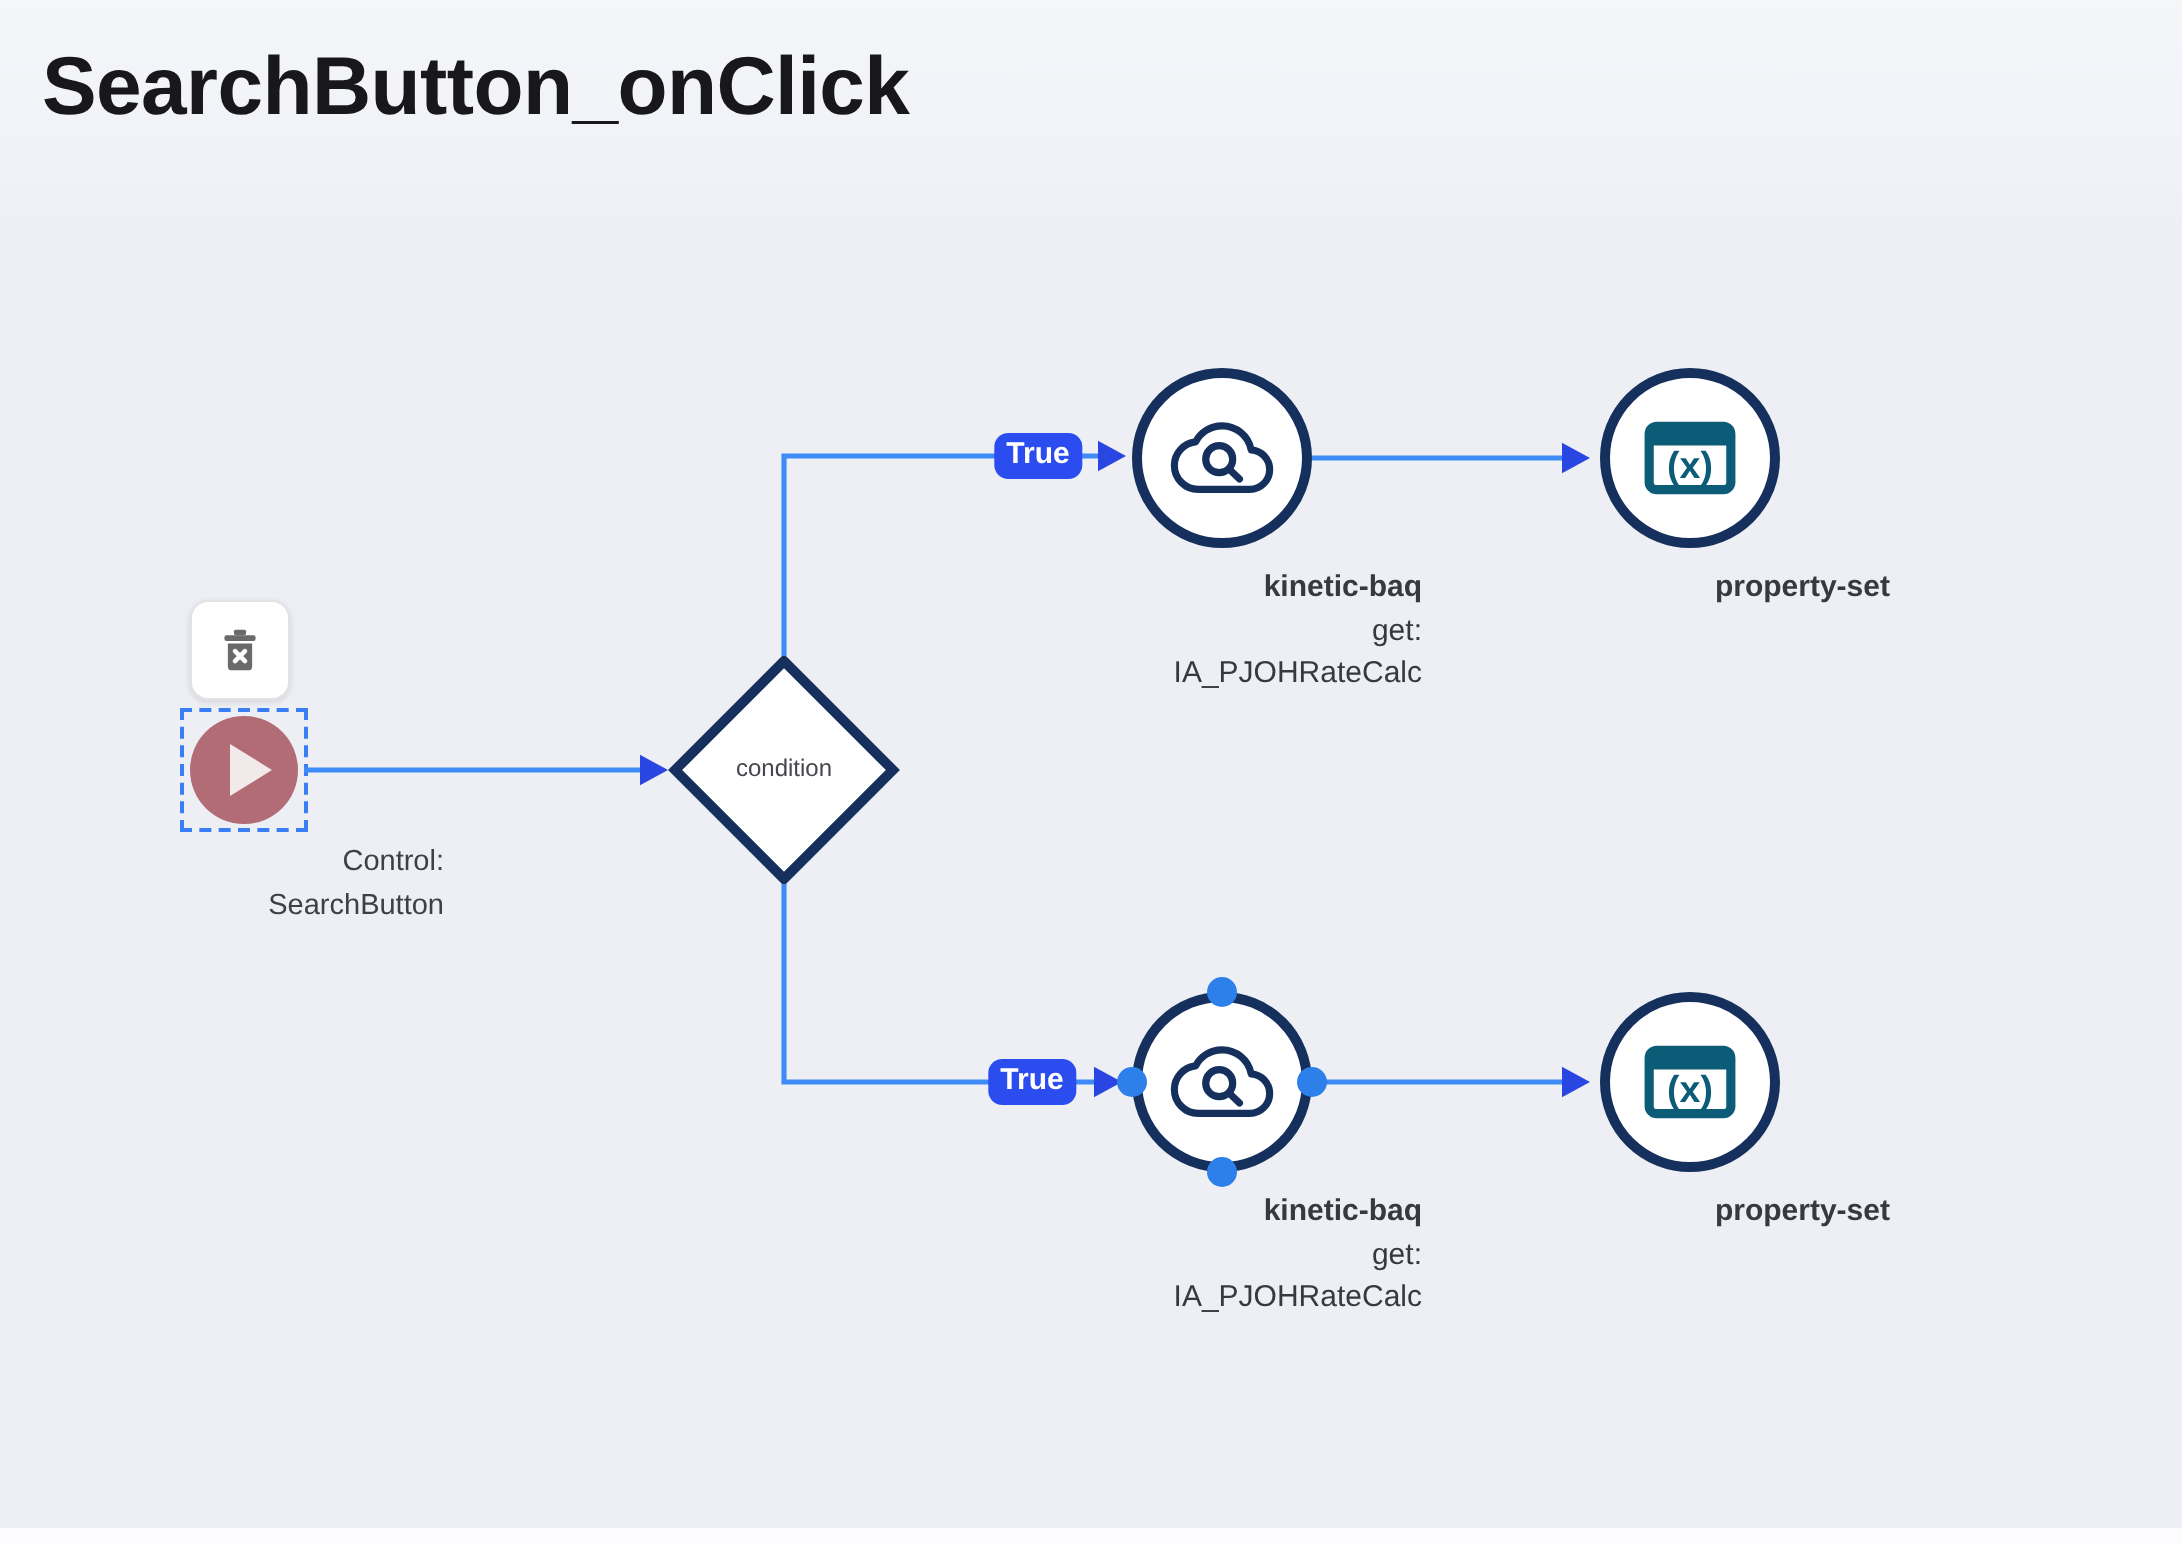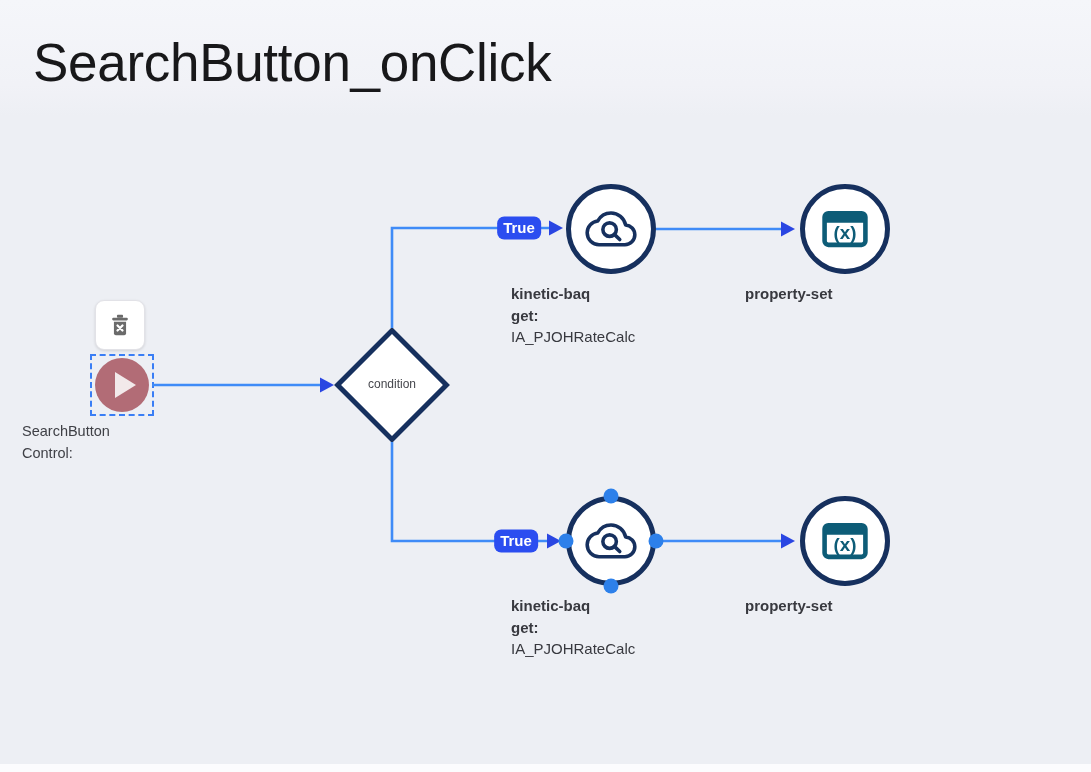--- a/index.html
+++ b/index.html
@@ -6,22 +6,22 @@
   body{
     width:1091px;height:772px;
     font-family:"Liberation Sans",sans-serif;
     overflow:hidden;
   }
   .page{
     position:relative;width:1091px;height:772px;
     background:linear-gradient(180deg,#f5f6fa 0%,#f1f2f7 11%,#edeff4 15%,#edeff4 100%);
   }
   .title{
-    position:absolute;left:21px;top:20px;margin:12px;
-    font-size:53px;font-weight:400;color:#18181a;letter-spacing:-0.3px;
+    position:absolute;left:21px;top:20px;margin:0;
+    font-size:41px;font-weight:700;color:#18181a;letter-spacing:-0.3px;
   }
   .canvas{position:absolute;left:0;top:0;width:1091px;height:772px;}
   .bottom-strip{position:absolute;left:0;bottom:0;width:100%;height:8px;background:#fcfcfe;}
 
   
   .trash-card{
     position:absolute;left:95px;top:300px;width:50px;height:50px;
     background:#ffffff;border:1px solid #e2e2e7;border-radius:9px;
     box-shadow:0 1px 3px rgba(0,0,0,.12);
     display:flex;align-items:center;justify-content:center;
@@ -50,25 +50,25 @@
     position:absolute;left:327px;top:377px;width:130px;text-align:center;
     font-size:12px;color:#46474d;z-index:2;
   }
   .big-node{
     position:absolute;width:90px;height:90px;border-radius:50%;
     background:#ffffff;border:5px solid #16305e;box-sizing:border-box;
     display:flex;align-items:center;justify-content:center;
     z-index:1;cursor:pointer;
   }
   .node-label{
-    position:absolute;text-align:left;color:#38393f;
+    position:absolute;text-align:right;color:#38393f;
     font-size:15px;line-height:21.5px;z-index:1;
   }
   .node-label .t{font-weight:700;}
-  .node-label .s{font-weight:700;}
+  .node-label .s{font-weight:400;}
   .node-label .d{font-weight:400;}
   .control-label{font-size:14.5px;font-weight:500;color:#3f4046;}
   .badge{
     position:absolute;transform:translate(-50%,-50%);
     background:#2b4df0;color:#ffffff;font-weight:700;font-size:15px;
     padding:2px 6px 4px;border-radius:7px;z-index:3;white-space:nowrap;
   }
   
   .overlay{position:absolute;left:0;top:0;z-index:2;pointer-events:none;}
   .wire{stroke:#3f8bf7;stroke-width:2.6;fill:none;}
@@ -92,22 +92,22 @@
         <path d="M9.7 12.5 l4.6 4.6 M14.3 12.5 l-4.6 4.6" stroke="#ffffff" stroke-width="2.1" stroke-linecap="round"></path>
       </svg>
     </button>
 
     <div class="control-box">
       <div class="play-circle">
         <span class="play-triangle"></span>
       </div>
     </div>
     <div class="node-label control-label" style="left:22px;top:421px;width:200px;">
+      <div>Control:</div>
       <div>SearchButton</div>
-      <div>Control:</div>
     </div>
 
     <div class="diamond"></div>
     <div class="diamond-label">condition</div>
 
     <div class="big-node" style="left:566px;top:184px;">
       <svg width="54" height="40" viewBox="-1.6 2.6 27.2 19">
         <path d="M19.35 10.04A7.49 7.49 0 0 0 12 4C9.11 4 6.6 5.64 5.35 8.04A5.994 5.994 0 0 0 0 14c0 3.31 2.69 6 6 6h13c2.76 0 5-2.24 5-5 0-2.64-2.05-4.78-4.65-4.96z" fill="none" stroke="#16305e" stroke-width="1.8" stroke-linejoin="round"></path>
         <circle cx="11.3" cy="12.4" r="3.4" fill="none" stroke="#16305e" stroke-width="1.8"></circle>
         <path d="M13.7 14.8 L16.4 17.4" stroke="#16305e" stroke-width="1.8" stroke-linecap="round"></path>

